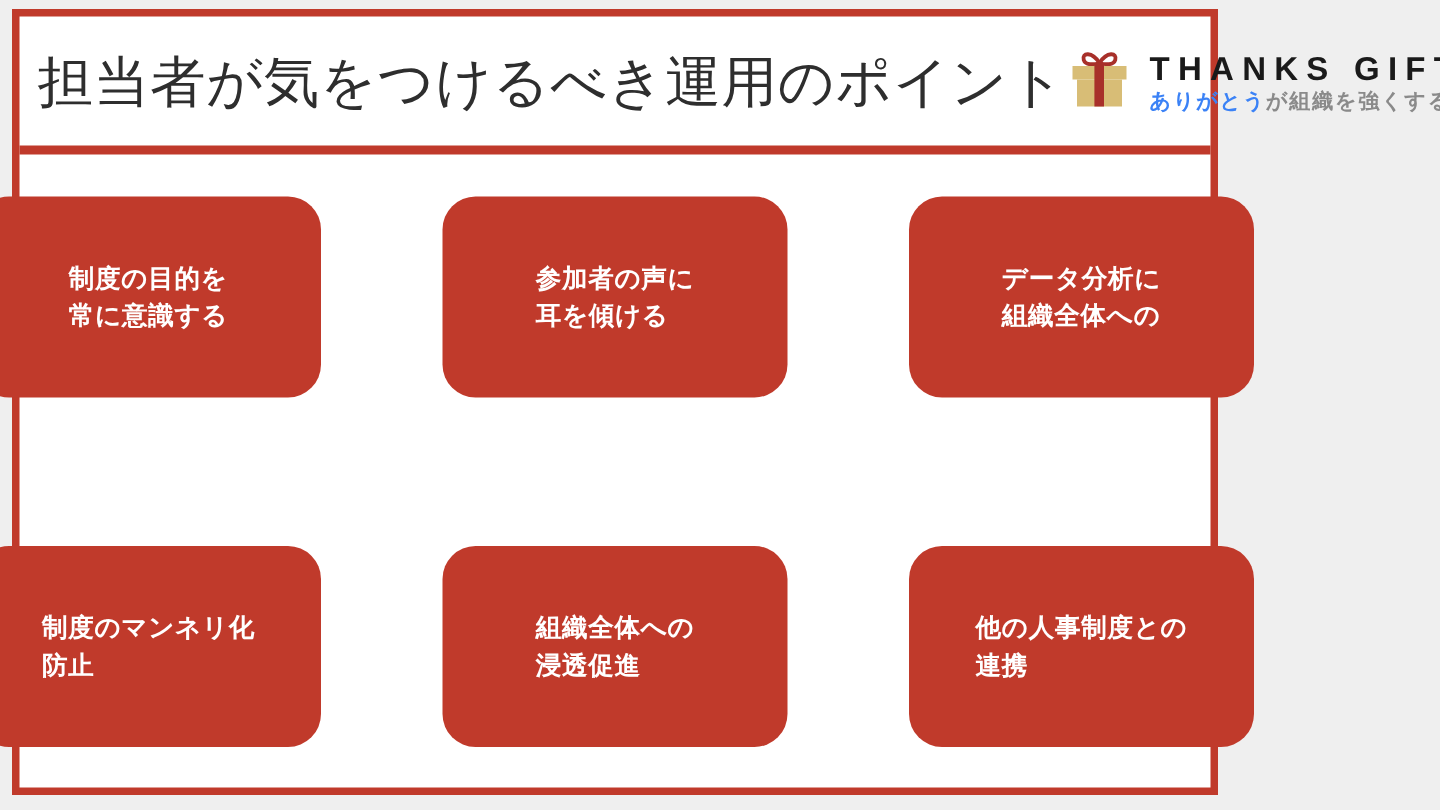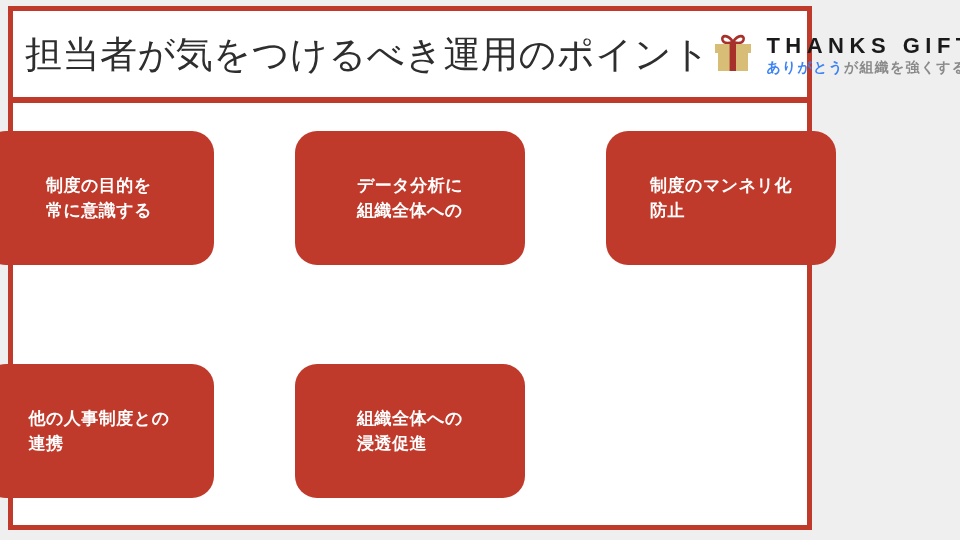--- a/index.html
+++ b/index.html
@@ -152,30 +152,34 @@
 
     <div class="header-divider"></div>
   </div>
 
   <div class="grid">
     <div class="card">
       <span class="card-label">制度の目的を
 常に意識する</span>
     </div>
     <div class="card">
+      <span class="card-label">参加者の声に
+耳を傾ける</span>
+    </div>
+    <div class="card">
       <span class="card-label">データ分析に
 組織全体への</span>
     </div>
     <div class="card">
       <span class="card-label">制度のマンネリ化
 防止</span>
     </div>
     <div class="card">
+      <span class="card-label">組織全体への
+浸透促進</span>
+    </div>
+    <div class="card">
       <span class="card-label">他の人事制度との
 連携</span>
-    </div>
-    <div class="card">
-      <span class="card-label">組織全体への
-浸透促進</span>
     </div>
   </div>
 
 </div>
 
 </body></html>

